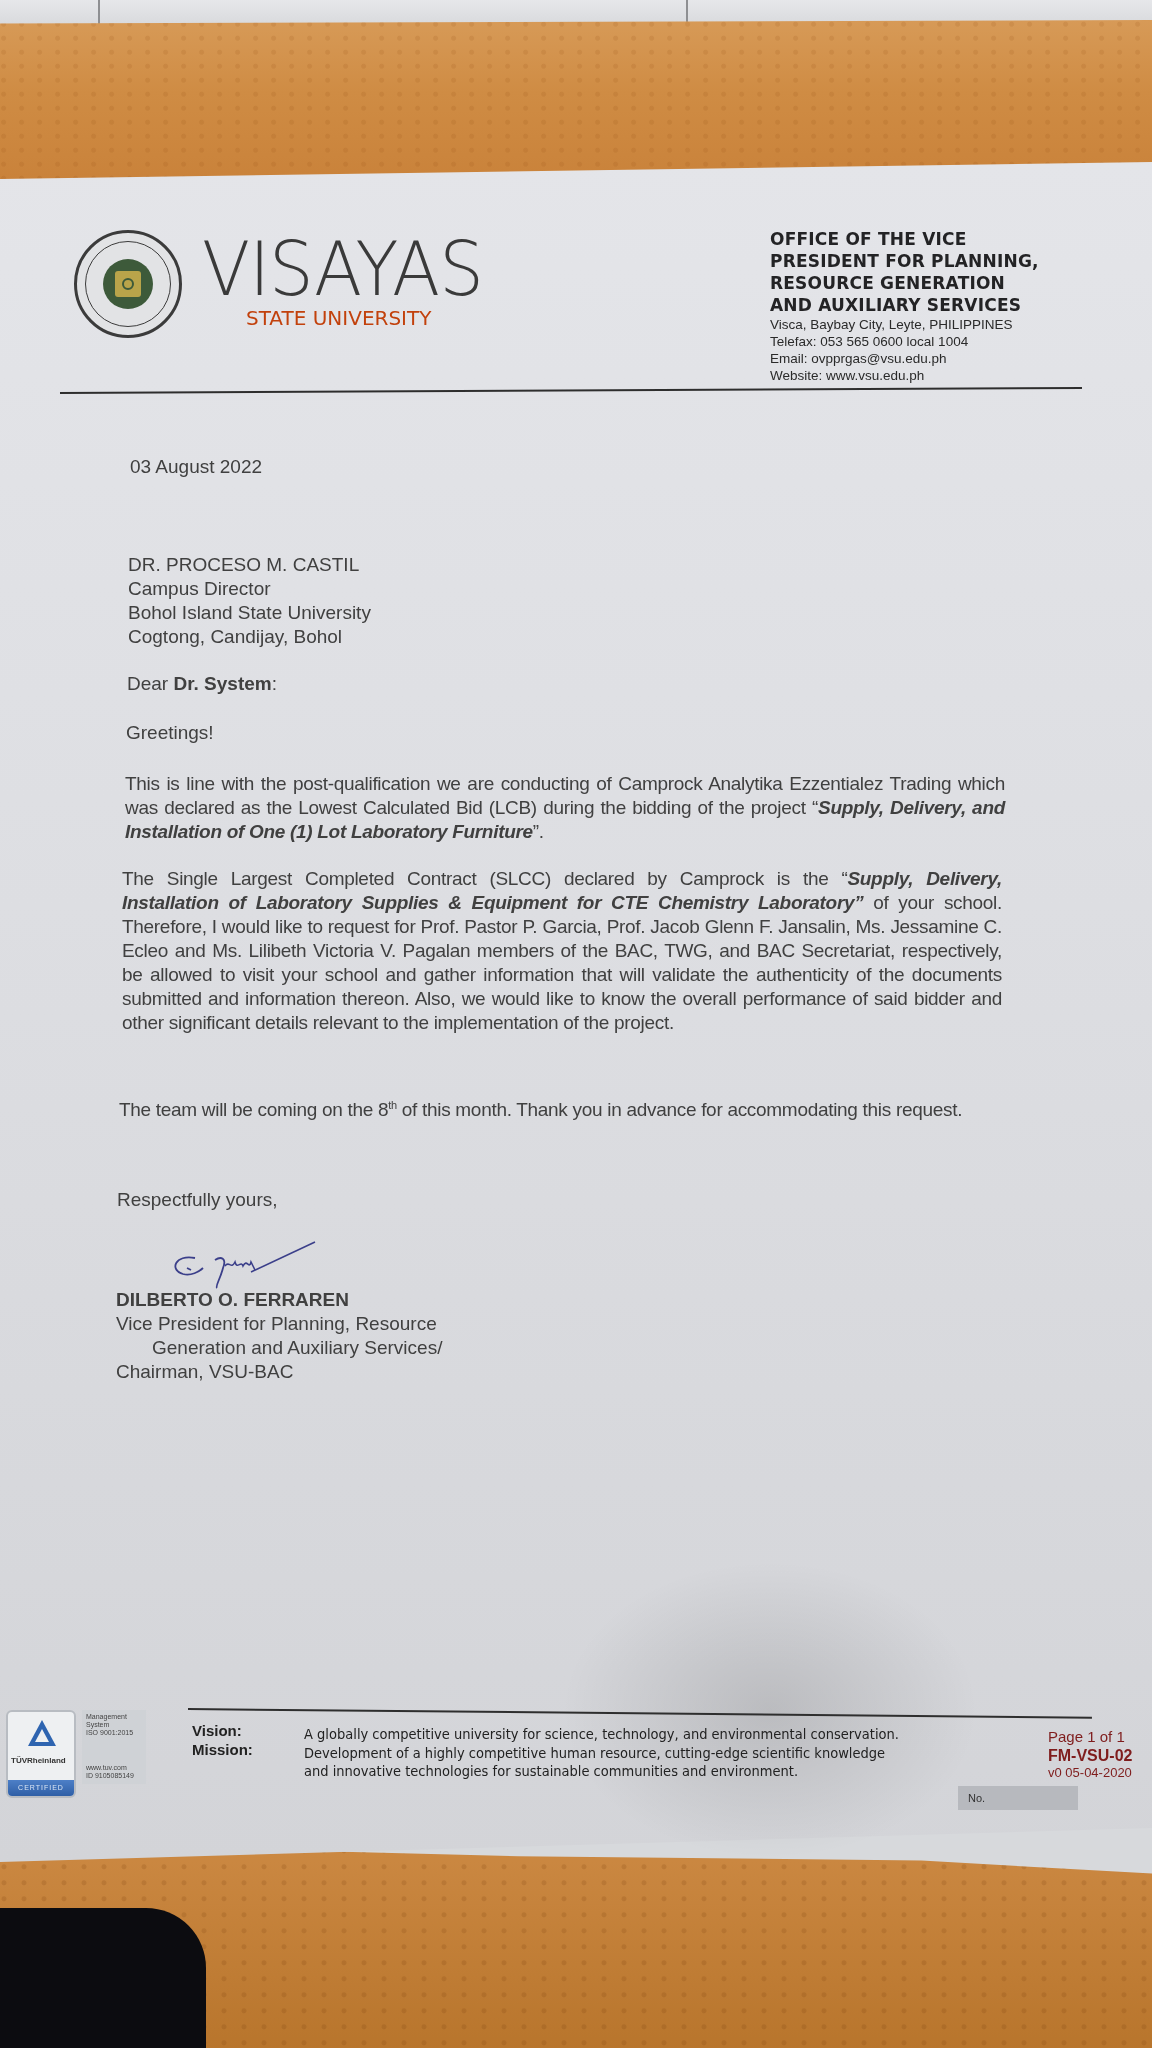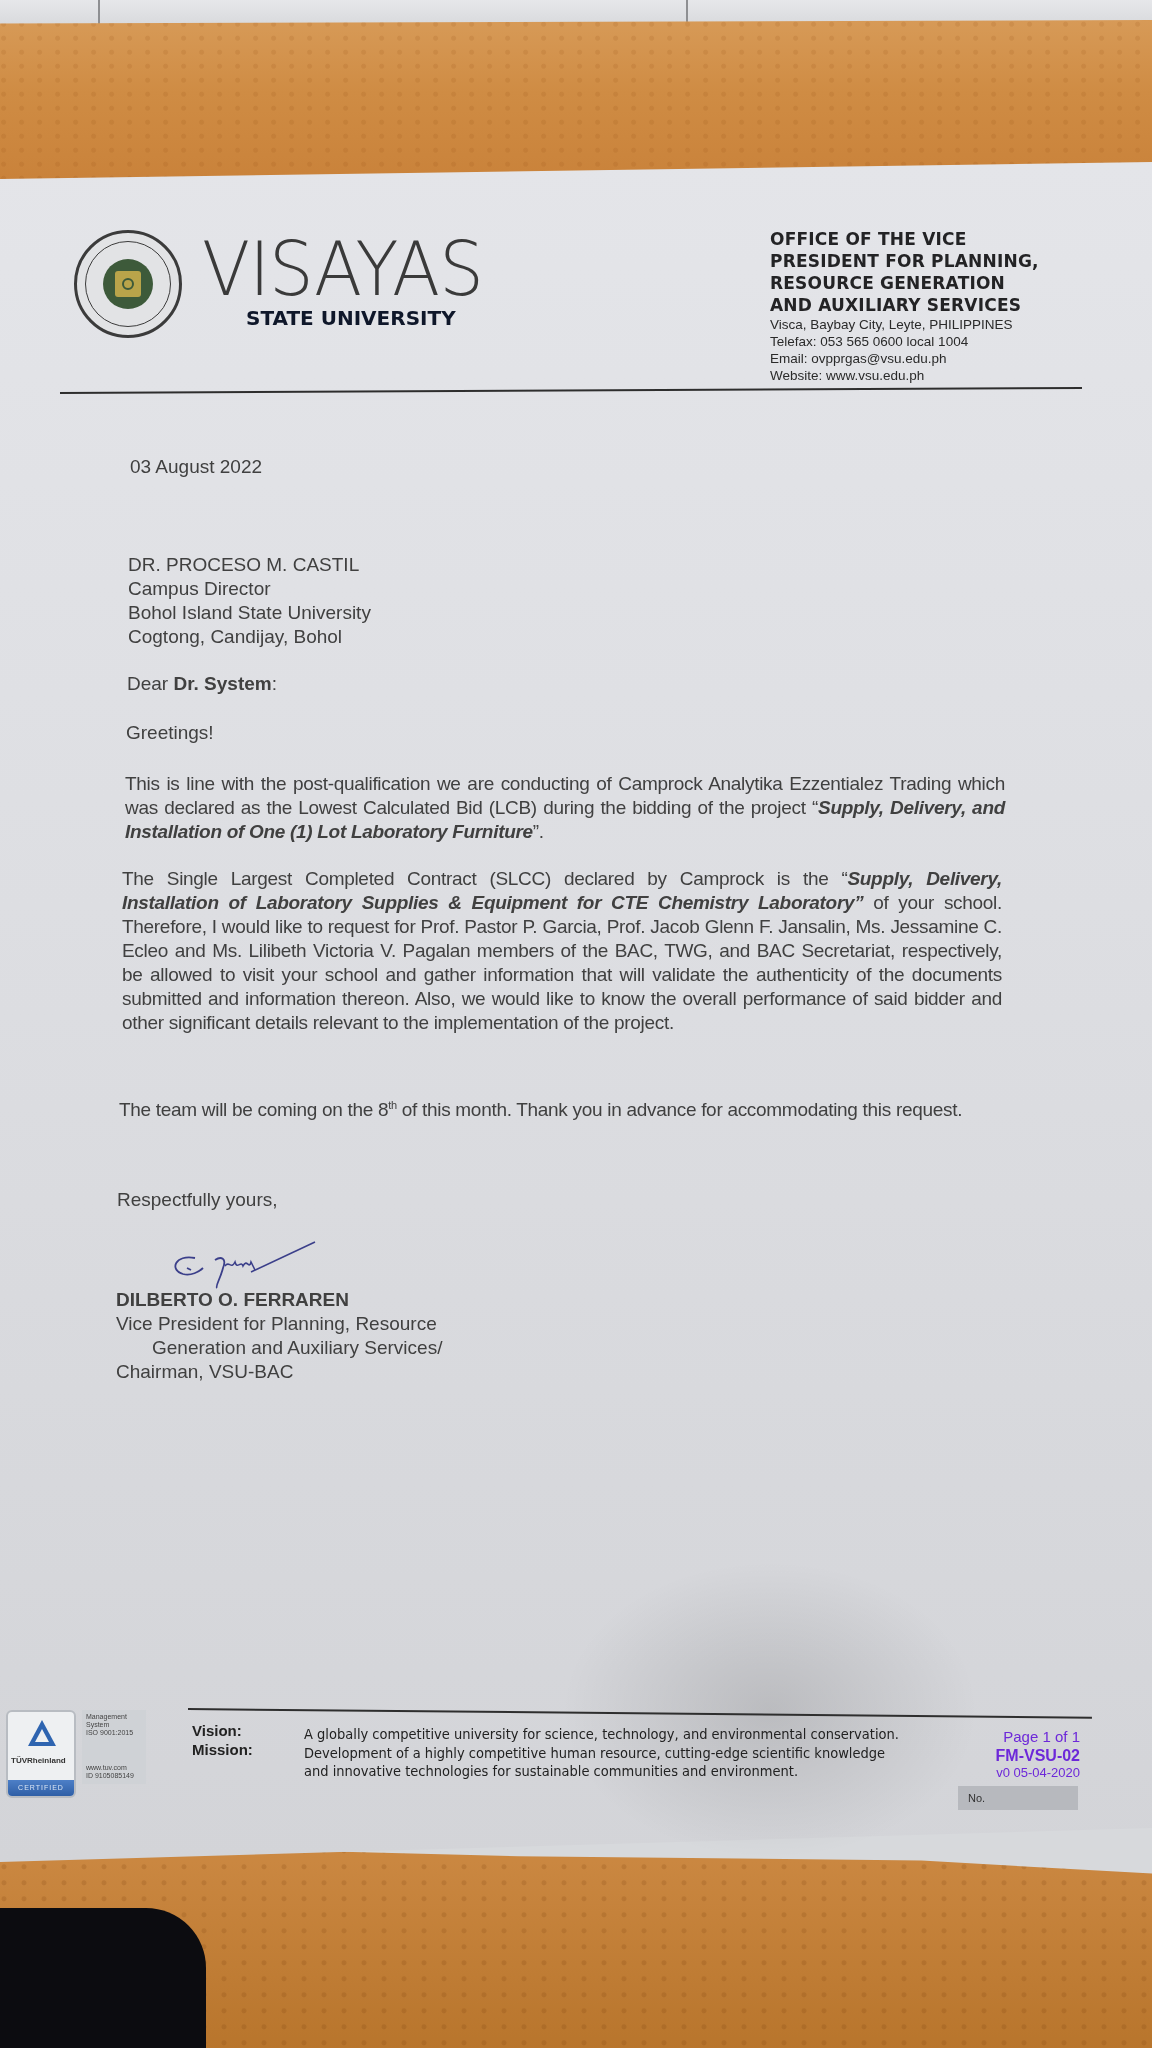--- a/index.html
+++ b/index.html
@@ -50,21 +50,21 @@
   .seal .gold { position:absolute; left:38px; top:38px; width:26px; height:26px; background:#b9a44a; border-radius:3px; }
   .seal .gold::after { content:""; position:absolute; left:7px; top:7px; width:12px; height:12px; border-radius:50%; border:2px solid #3d5a3a; box-sizing:border-box; }
   .wordmark {
     position:absolute; left:202px; top:232px;
     font-family:"DejaVu Sans", sans-serif; font-size:74px; font-weight:300;
     color:#3a3a3a; letter-spacing:-1px; line-height:1;
     transform:scaleX(.95); transform-origin:left;
   }
   .subwordmark {
     position:absolute; left:246px; top:306px;
-    font-family:"DejaVu Sans", sans-serif; font-size:20px; color:#0f172a; letter-spacing:0;font-weight:bold;
+    font-family:"DejaVu Sans", sans-serif; font-size:20px; color:#c2410c; letter-spacing:0;
   }
   .office {
     position:absolute; left:770px; top:228px; color:#232325;
   }
   .office .title { font-family:"DejaVu Sans", sans-serif; font-weight:bold; font-size:17px; line-height:22px; letter-spacing:.2px; }
   .office .line { font-family:"Liberation Sans", sans-serif; font-size:13.5px; line-height:17px; color:#2a2a2a; }
   .hr-top { position:absolute; left:60px; top:392px; width:1022px; height:2px; background:#2e2e2e; transform:rotate(-.28deg); transform-origin:left; }
 
   
   .txt { position:absolute; color:#404040; font-size:19px; line-height:24px; }
@@ -93,21 +93,21 @@
   .tuv .tri::after { content:""; position:absolute; left:-7px; top:9px; border-left:7px solid transparent; border-right:7px solid transparent; border-bottom:13px solid #eef0f2; }
   .tuv .brand { position:absolute; left:3px; top:44px; font-size:8px; font-weight:bold; color:#333; }
   .tuv .cert { position:absolute; left:0; bottom:0; width:100%; height:16px; background:linear-gradient(#4d7fc7,#2f5fa6); color:#dbe6f5; font-size:7px; text-align:center; line-height:16px; letter-spacing:1px; }
   .tuv-info {
     position:absolute; left:82px; top:1710px; width:64px; height:74px;
     background:#cfd2d6; font-size:7px; line-height:8px; color:#444; padding:3px 4px; box-sizing:border-box;
   }
   .tuv-info .bottom { position:absolute; left:4px; bottom:4px; }
   .vm-label { position:absolute; left:192px; font-size:15px; font-weight:bold; color:#222; }
   .vm-text { position:absolute; left:304px; font-size:14.5px; line-height:17px; color:#222; font-family:"DejaVu Sans", sans-serif; transform:scaleX(.9); transform-origin:left; }
-  .pageinfo { position:absolute; left:990px; top:1728px; text-align:right; width:90px; color:#6d28d9; }
+  .pageinfo { position:absolute; left:1048px; top:1728px; width:90px; color:#7f1d1d; }
   .pageinfo .pg { font-size:15px; }
   .pageinfo .code { font-size:16px; font-weight:bold; margin-top:2px; }
   .pageinfo .ver { font-size:13px; }
   .nobox { position:absolute; left:958px; top:1786px; width:120px; height:24px; background:#b7b9be; font-size:11px; color:#333; line-height:24px; padding-left:10px; box-sizing:border-box; }
 </style>
 </head>
 <body>
 
 <div class="wall-top">
   <div class="wall-line" style="left:98px"></div>

